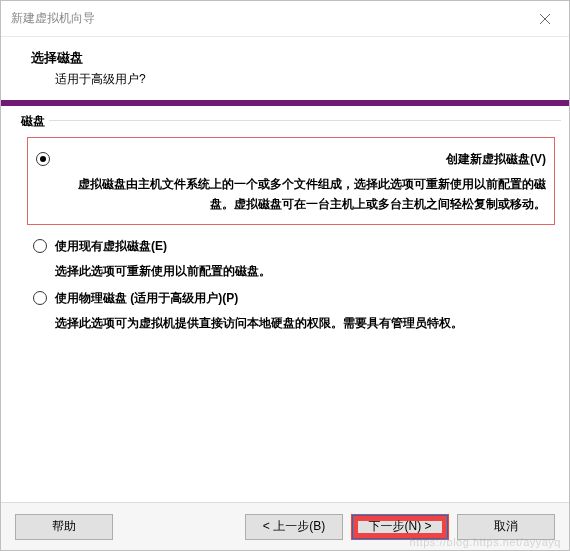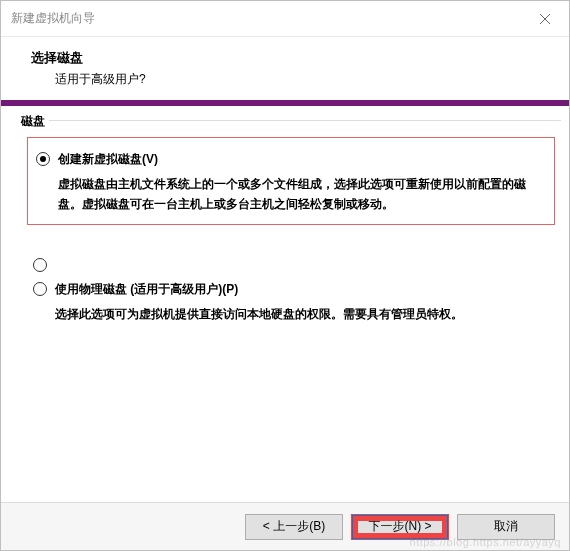--- a/index.html
+++ b/index.html
@@ -76,21 +76,22 @@
   }
   .option {
     display: flex;
     align-items: flex-start;
     padding: 4px 6px 2px 6px;
     margin-bottom: 2px;
   }
   .option.highlight {
     border: 1px solid #e06666;
     padding: 12px 8px 10px 8px;
-    margin-bottom: 27px;
+    margin-bottom: 8px;
+    text-align: right;
   }
   .radio {
     flex: 0 0 14px;
     width: 14px;
     height: 14px;
     border: 1px solid #333;
     border-radius: 50%;
     margin-top: 2px;
     margin-right: 8px;
     position: relative;
@@ -180,34 +181,39 @@
       <div class="option highlight">
         <div class="radio checked"></div>
         <div class="option-body">
           <div class="option-label">创建新虚拟磁盘(V)</div>
           <div class="option-desc">虚拟磁盘由主机文件系统上的一个或多个文件组成，选择此选项可重新使用以前配置的磁盘。虚拟磁盘可在一台主机上或多台主机之间轻松复制或移动。</div>
         </div>
       </div>
 
       <div class="option">
         <div class="radio"></div>
+        <div class="option-body">
+          <div class="option-label">使用现有虚拟磁盘(E)</div>
+          <div class="option-desc">选择此选项可重新使用以前配置的磁盘。</div>
+        </div>
       </div>
 
       <div class="option">
         <div class="radio"></div>
         <div class="option-body">
           <div class="option-label">使用物理磁盘 (适用于高级用户)(P)</div>
           <div class="option-desc">选择此选项可为虚拟机提供直接访问本地硬盘的权限。需要具有管理员特权。</div>
         </div>
       </div>
 
     </div>
   </div>
 
   <div class="buttonbar">
+    <div class="btn">帮助</div>
     <div class="spacer"></div>
     <div class="btn">&lt; 上一步(B)</div>
     <div class="btn default">下一步(N) &gt;</div>
     <div class="btn">取消</div>
   </div>
 
   <div class="watermark">https://blog.https.net/ayyayq</div>
 </div>
 
 </body></html>

